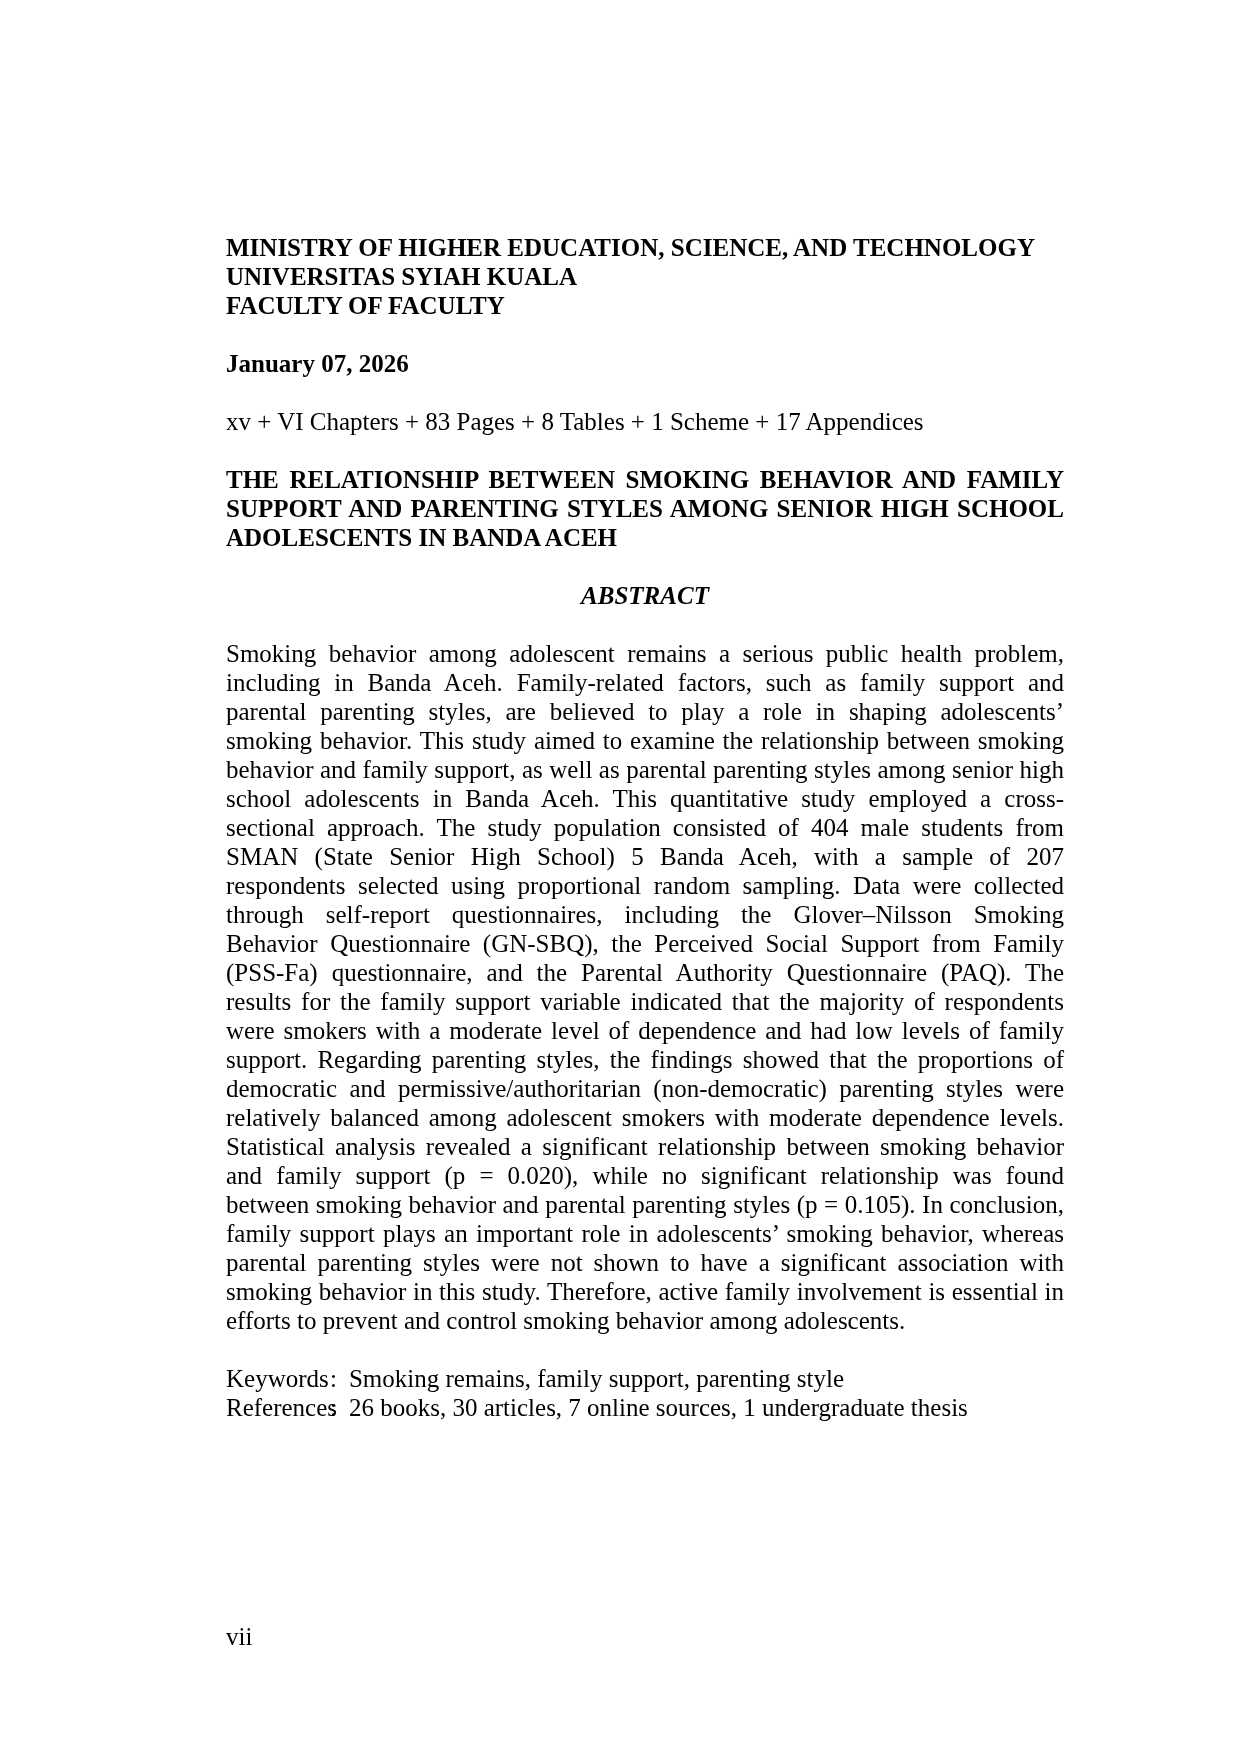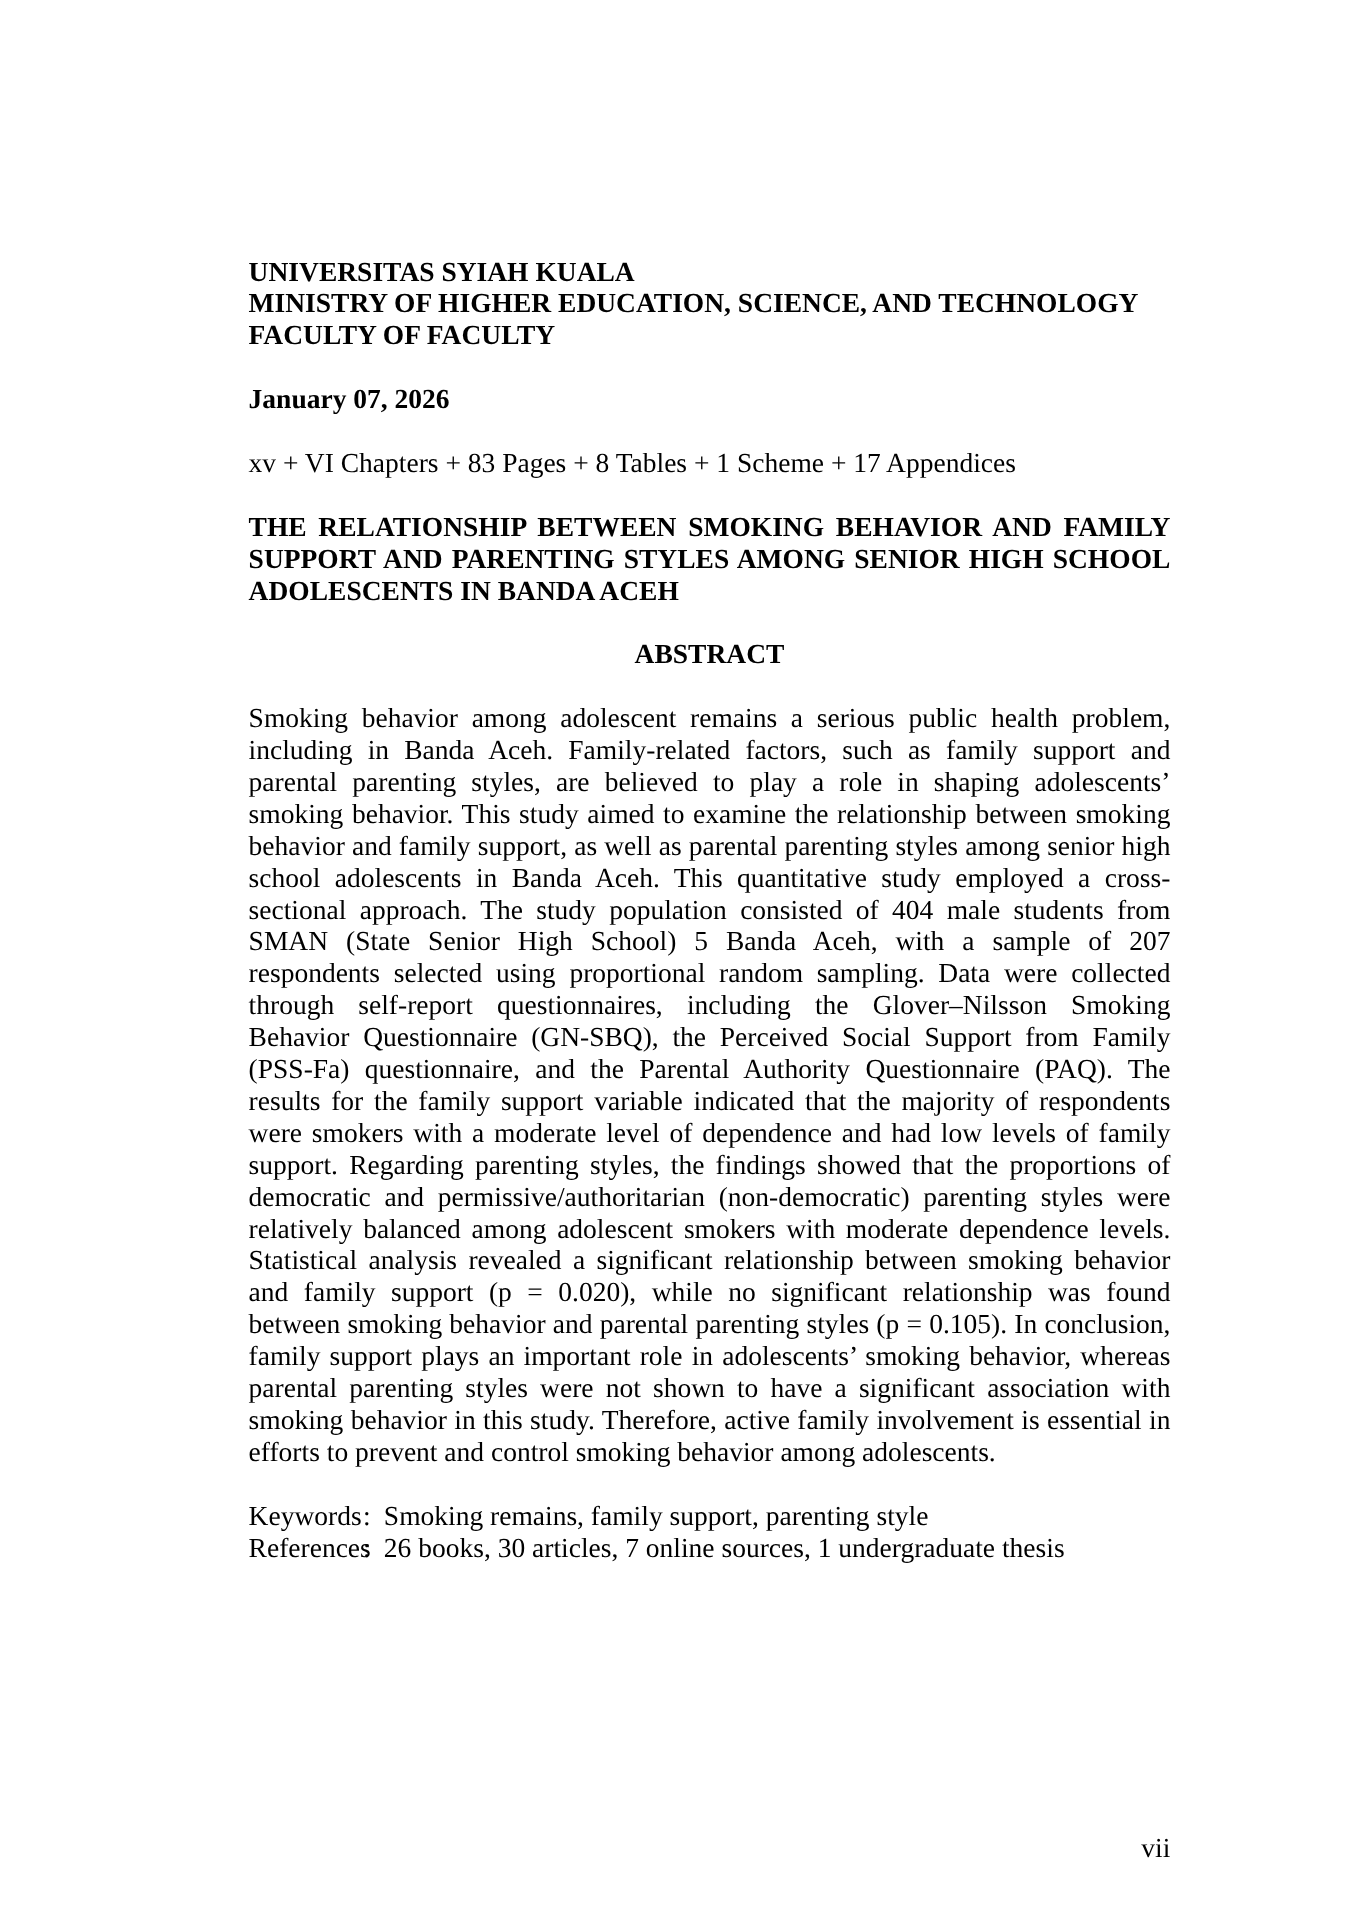--- a/index.html
+++ b/index.html
@@ -35,54 +35,55 @@
     margin: 0 0 29px 0;
   }
   .bold {
     font-weight: bold;
   }
   .justify {
     text-align: justify;
   }
   .center {
     text-align: center;
+    font-style: italic;
   }
   .kv-row {
     display: flex;
     white-space: nowrap;
   }
   .kv-label {
     display: inline-block;
     width: 104px;
     flex: 0 0 104px;
   }
   .kv-sep {
     display: inline-block;
     margin-right: 12px;
   }
   .page-number {
     position: absolute;
     left: 226px;
-    top: 1666px;
+    top: 1622px;
     width: 838px;
-    text-align: right;
+    text-align: left;
     font-size: 25px;
     line-height: 29px;
   }
 </style>
 </head>
 <body>
 
 <div class="sheet">
 
   <div class="content">
 
     <div class="block bold">
+      <div>MINISTRY OF HIGHER EDUCATION, SCIENCE, AND TECHNOLOGY</div>
       <div>UNIVERSITAS SYIAH KUALA</div>
-      <div>MINISTRY OF HIGHER EDUCATION, SCIENCE, AND TECHNOLOGY</div>
       <div>FACULTY OF FACULTY</div>
     </div>
 
     <div class="block bold">
       <div>January 07, 2026</div>
     </div>
 
     <div class="block">xv + VI Chapters + 83 Pages + 8 Tables + 1 Scheme + 17 Appendices</div>
 
 

